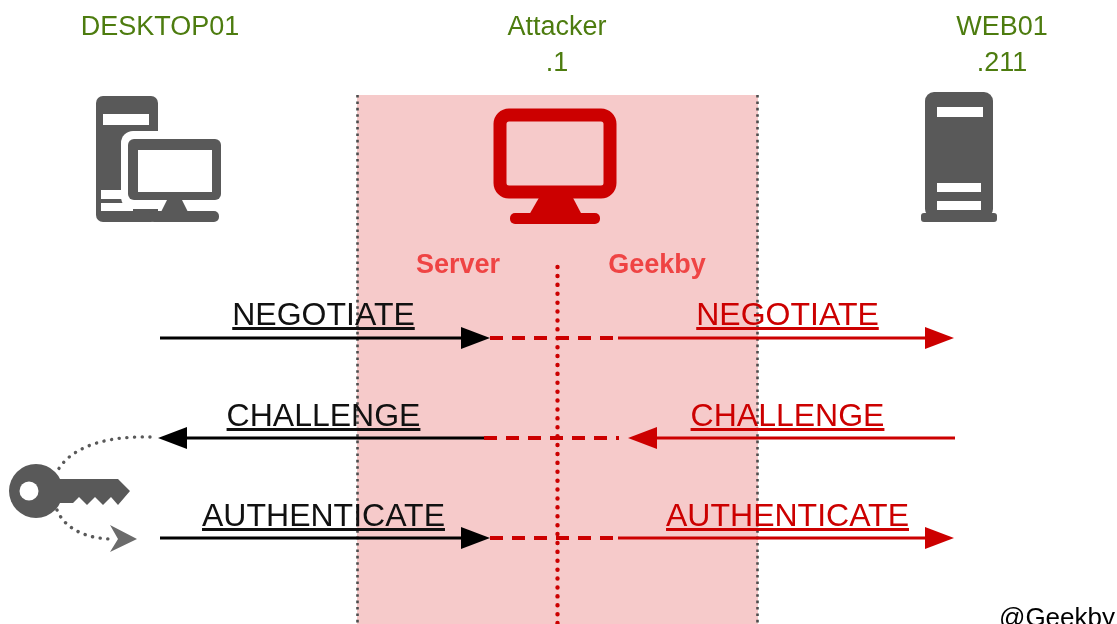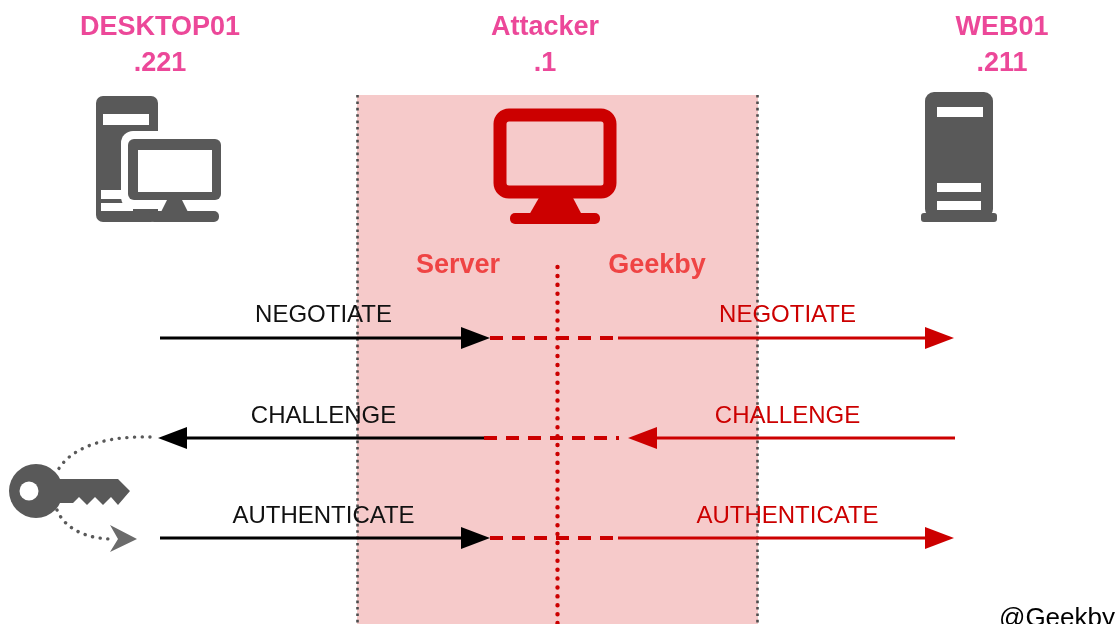--- a/index.html
+++ b/index.html
@@ -4,26 +4,26 @@
 <style>
   html,body{margin:0;padding:0;}
   body{
     width:1117px;height:624px;position:relative;overflow:hidden;
     background:#ffffff;
     font-family:"Liberation Sans",sans-serif;
   }
   svg.layer{position:absolute;left:0;top:0;z-index:1;}
   .txt{position:absolute;z-index:2;text-align:center;white-space:nowrap;}
   .host-header{
-    font-weight:bold;font-size:27px;line-height:36px;color:#ec4899;
+    font-weight:normal;font-size:27px;line-height:36px;color:#4d7c0f;
   }
   .role-label{
     font-weight:bold;font-size:27px;line-height:27px;color:#ef4444;
   }
-  .msg-label{font-size:24px;line-height:28px;}
+  .msg-label{font-size:32px;line-height:28px;text-decoration:underline;}
   .msg-black{color:#111111;}
   .msg-red{color:#cc0000;}
   .watermark{font-size:26px;line-height:28px;color:#000000;text-align:right;margin-top:17px;}
 </style>
 </head>
 <body>
 
 <svg class="layer" width="1117" height="624" viewBox="0 0 1117 624">
 
   <rect x="357" y="95" width="401" height="529" fill="#f6caca"></rect>
@@ -88,23 +88,22 @@
     <circle cx="29" cy="491" r="9.5" fill="#ffffff"></circle>
     <path d="M 55 479 L 118 479 L 130 491 L 118 505 L 111 497 L 103 505 L 95 497 L 87 505 L 79 497 L 73 503 L 55 503 Z" fill="#595959"></path>
   </g>
   <path d="M 150 437 C 115 436 74 443 58 470" fill="none" stroke="#595959" stroke-width="3.4" stroke-dasharray="0.1 7.6" stroke-linecap="round"></path>
   <path d="M 57 510 C 64 527 83 538 110 539" fill="none" stroke="#595959" stroke-width="3.4" stroke-dasharray="0.1 7.6" stroke-linecap="round"></path>
   <polygon points="110,525 137,539 110,552 118,539" fill="#6b6b6b"></polygon>
 </svg>
 
 <div class="txt host-header" style="left:30px;top:8px;width:260px;">
   <span style="display:block">DESKTOP01</span>
-  <span style="display:block">.221</span>
 </div>
-<div class="txt host-header" style="left:415px;top:8px;width:260px;">
+<div class="txt host-header" style="left:427px;top:8px;width:260px;">
   <span style="display:block">Attacker</span>
   <span style="display:block">.1</span>
 </div>
 <div class="txt host-header" style="left:872px;top:8px;width:260px;">
   <span style="display:block">WEB01</span>
   <span style="display:block">.211</span>
 </div>
 
 <div class="txt role-label" style="left:388px;top:251px;width:140px;">Server</div>
 <div class="txt role-label" style="left:587px;top:251px;width:140px;">Geekby</div>

